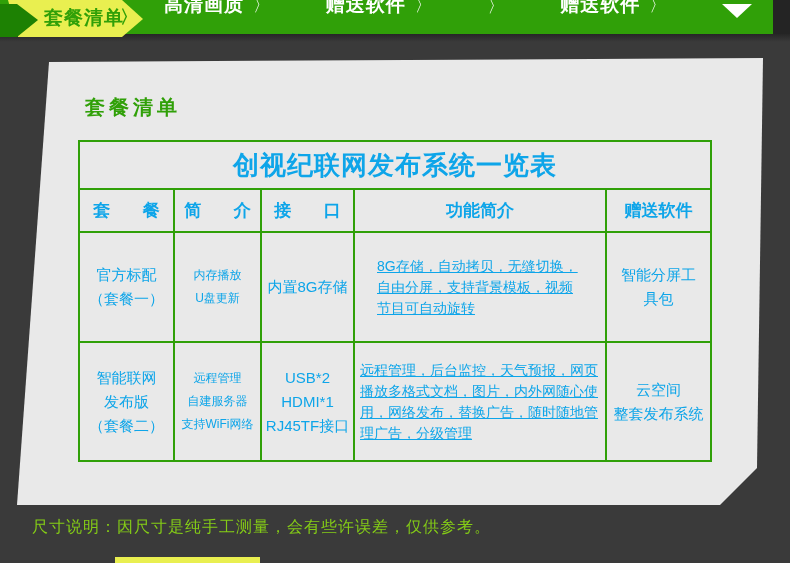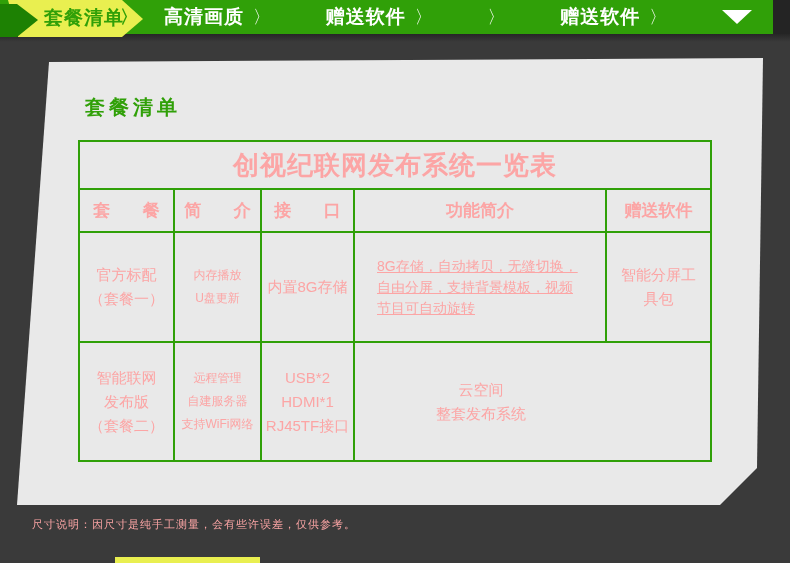--- a/index.html
+++ b/index.html
@@ -6,21 +6,21 @@
   html,body { width:790px; height:563px; overflow:hidden; }
   body { font-family:"Liberation Sans","DejaVu Sans",sans-serif; background:#3a3a3a; position:relative; }
   #stage { position:absolute; left:0; top:0; width:790px; height:563px; background:#3a3a3a; overflow:hidden; }
 
   
   .navbar { position:absolute; left:0; top:0; width:773px; height:34px; background:#30a008; }
   .nav-corner { position:absolute; left:773px; top:0; width:17px; height:34px; background:#242424; }
   .nav-shadow { position:absolute; left:0; top:34px; width:790px; height:8px;
                 background:linear-gradient(#262626,#3a3a3a); }
   .nav-items { position:absolute; left:158px; top:0; width:600px; height:34px;
-               display:flex; align-items:center; justify-content:space-between; padding:16px 6px; }
+               display:flex; align-items:flex-end; justify-content:space-between; padding:16px 6px; }
   .nav-item { display:flex; align-items:center; gap:9px; color:#ffffff; font-size:19px;
               font-weight:bold; letter-spacing:1px; cursor:pointer; white-space:nowrap; }
   .nav-chev { font-size:17px; font-weight:normal; opacity:.95; transform:scaleY(1.05); }
   .nav-tri { width:0; height:0; border-left:15px solid transparent; border-right:15px solid transparent;
              border-top:14px solid #ffffff; cursor:pointer; }
 
   
   .tab-active { position:absolute; left:0; top:0; width:150px; height:37px; cursor:pointer; }
   .tab-active .yellow { position:absolute; left:0; top:0; width:150px; height:37px; background:#e9ef50;
       clip-path:polygon(8px 0, 122px 0, 143px 19px, 122px 37px, 18px 37px); }
@@ -31,40 +31,40 @@
   .tab-active .tipchev { position:absolute; left:120px; top:5px; color:#30a008; font-size:18px; font-weight:bold; }
 
   
   .card { position:absolute; left:0; top:0; width:790px; height:563px; background:#e9e9e9;
       clip-path:polygon(49px 62px, 763px 58px, 757px 468px, 720px 505px, 17px 505px, 49px 62px); }
 
   .card-heading { position:absolute; left:85px; top:94px; color:#30a008; font-size:20px;
       font-weight:bold; letter-spacing:4px; }
 
   
-  .pkg-table { position:absolute; left:78px; top:140px; width:634px; border:2px solid #30a008; color:#fca5a5; }
+  .pkg-table { position:absolute; left:78px; top:140px; width:634px; border:2px solid #30a008; color:#0ea5e9; }
   .t-title { height:48px; border-bottom:2px solid #30a008; display:flex; align-items:center;
       justify-content:center; font-size:26px; font-weight:600; letter-spacing:1px; }
   .t-grid { display:grid; grid-template-columns:95px 87px 93px 252px 103px;border-radius:18px; }
   .cell { border-right:2px solid #30a008; border-bottom:2px solid #30a008;
       display:flex; align-items:center; justify-content:center; text-align:center; }
   .cell.last-col { border-right:none; }
   .cell.last-row { border-bottom:none; }
   .h-cell { height:43px; font-size:17px; font-weight:bold; }
   .spread { letter-spacing:1.9em; margin-right:-1.9em; }
   .r1 { height:110px; } .r2 { height:117px; }
   .lines { white-space:pre; font-size:15px; line-height:24px; }
   .lines.small { font-size:12px; line-height:23px; }
   .feat { font-size:14px; line-height:21px; text-align:left; justify-content:flex-start;
       word-break:break-all;text-decoration:underline; }
   .feat.pad-wide { padding:0 22px; }
   .feat.pad-narrow { padding:0 5px; }
 
   
-  .foot-note { position:absolute; left:32px; top:517px; color:#fca5a5; font-size:11px; letter-spacing:1px; }
+  .foot-note { position:absolute; left:32px; top:517px; color:#84cc16; font-size:16px; letter-spacing:1px; }
   .bottom-strip { position:absolute; left:115px; top:557px; width:145px; height:6px; background:#e9ef50; }
 </style>
 </head>
 <body>
 
 <div id="stage">
 
   <div class="navbar"></div>
   <div class="nav-corner"></div>
   <div class="nav-shadow"></div>
@@ -134,20 +134,21 @@
     <div class="t-grid">
       <div class="cell r2 last-row lines">智能联网
 发布版
 （套餐二）</div>
       <div class="cell r2 last-row lines small">远程管理
 自建服务器
 支持WiFi网络</div>
       <div class="cell r2 last-row lines">USB*2
 HDMI*1
 RJ45TF接口</div>
+      <div class="cell r2 last-row feat pad-narrow">远程管理，后台监控，天气预报，网页播放多格式文档，图片，内外网随心使用，网络发布，替换广告，随时随地管理广告，分级管理</div>
       <div class="cell r2 last-row last-col lines">云空间
 整套发布系统</div>
     </div>
   </div>
 
   <div class="foot-note">尺寸说明：因尺寸是纯手工测量，会有些许误差，仅供参考。</div>
   <div class="bottom-strip"></div>
 
 </div>
 

